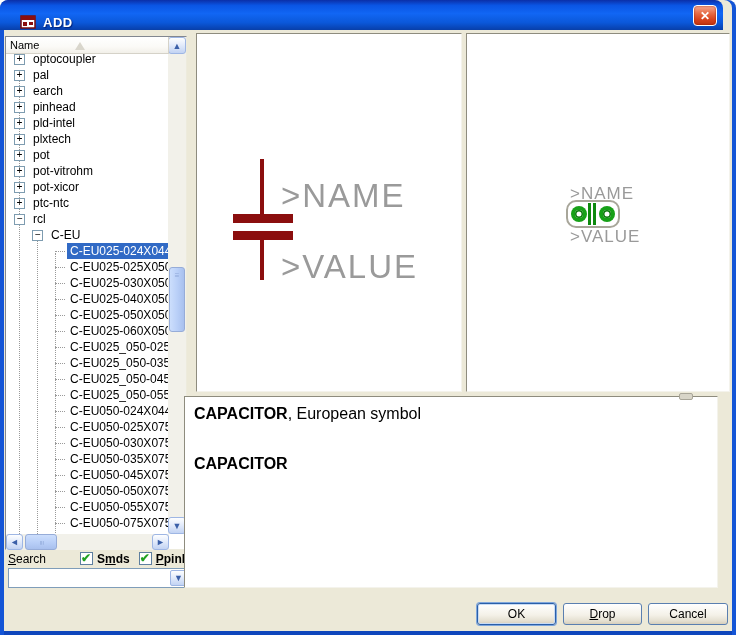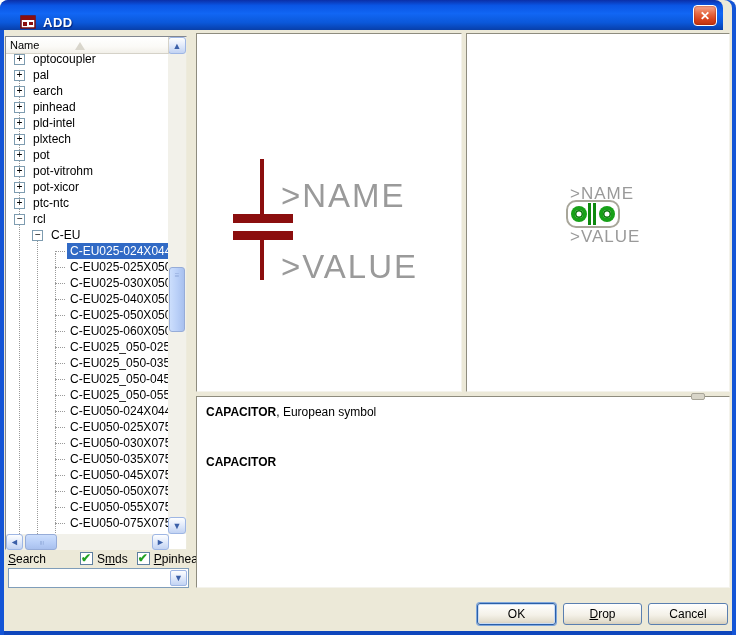--- a/index.html
+++ b/index.html
@@ -90,42 +90,42 @@
   .search-row { position:absolute; left:8px; top:551px; width:182px; height:15px;
     display:flex; align-items:center; font-size:12px; color:#000; }
   .search-label { margin-right:34px; }
   .checkbox {
     width:13px; height:13px; background:#fff; border:1px solid #5E7F9F; margin-right:4px;
     position:relative; cursor:pointer; flex:none;
   }
   .checkbox.checked::after {
     content:"✔"; position:absolute; left:0px; top:-2px; color:#21A121; font-size:12px; font-weight:bold;
   }
-  .chk-label { margin-right:9px; }
+  .chk-label { margin-right:9px;font-weight:bold; }
   u { text-decoration:underline; }
   
   .combo {
     position:absolute; left:8px; top:568px; width:181px; height:20px;
     background:#fff; border:1px solid #7F9DB9; display:flex; align-items:center;
   }
   .combo-value { flex:1; font-size:12px; padding-left:3px; color:#000; }
   .combo-btn {
     width:17px; height:16px; margin-right:1px;
     background:linear-gradient(180deg,#FDFEFF 0%,#E4ECFB 45%,#C2D3F3 100%);
     border:1px solid #9EB6E4; border-radius:2px; color:#3A5FA8; font-size:9px;
     display:flex; align-items:center; justify-content:center; cursor:pointer;
   }
   
   .pane {
     position:absolute; background:#fff;
     border:1px solid #8E8C7E; border-right-color:#F4F3EC; border-bottom-color:#F4F3EC;
   }
   .symbol-pane { left:196px; top:33px; width:266px; height:359px; }
   .package-pane { left:466px; top:33px; width:264px; height:359px; }
-  .desc-pane { left:196px; top:396px; width:534px; height:192px; font-size:12px; color:#000;text-decoration:underline; }
+  .desc-pane { left:184px; top:396px; width:534px; height:192px; font-size:16px; color:#000;text-decoration:underline; }
   .desc-line { position:absolute; left:9px; white-space:nowrap; }
   .dl1 { top:8px; } .dl2 { top:33px; } .dl3 { top:58px; } .dl4 { top:84px; }
   .b { font-weight:bold; }
   .splitter-grip { position:absolute; right:24px; top:-4px; width:14px; height:7px;
     background:#D8D5C8; border:1px solid #A8A598; border-radius:2px; }
   
   .sym { position:absolute; background:var(--maroon,#8B0E0E); }
   .sym-vtop { left:63px; top:125px; width:4px; height:56px; }
   .sym-bar1 { left:36px; top:180px; width:60px; height:9px; }
   .sym-bar2 { left:36px; top:197px; width:60px; height:9px; }

